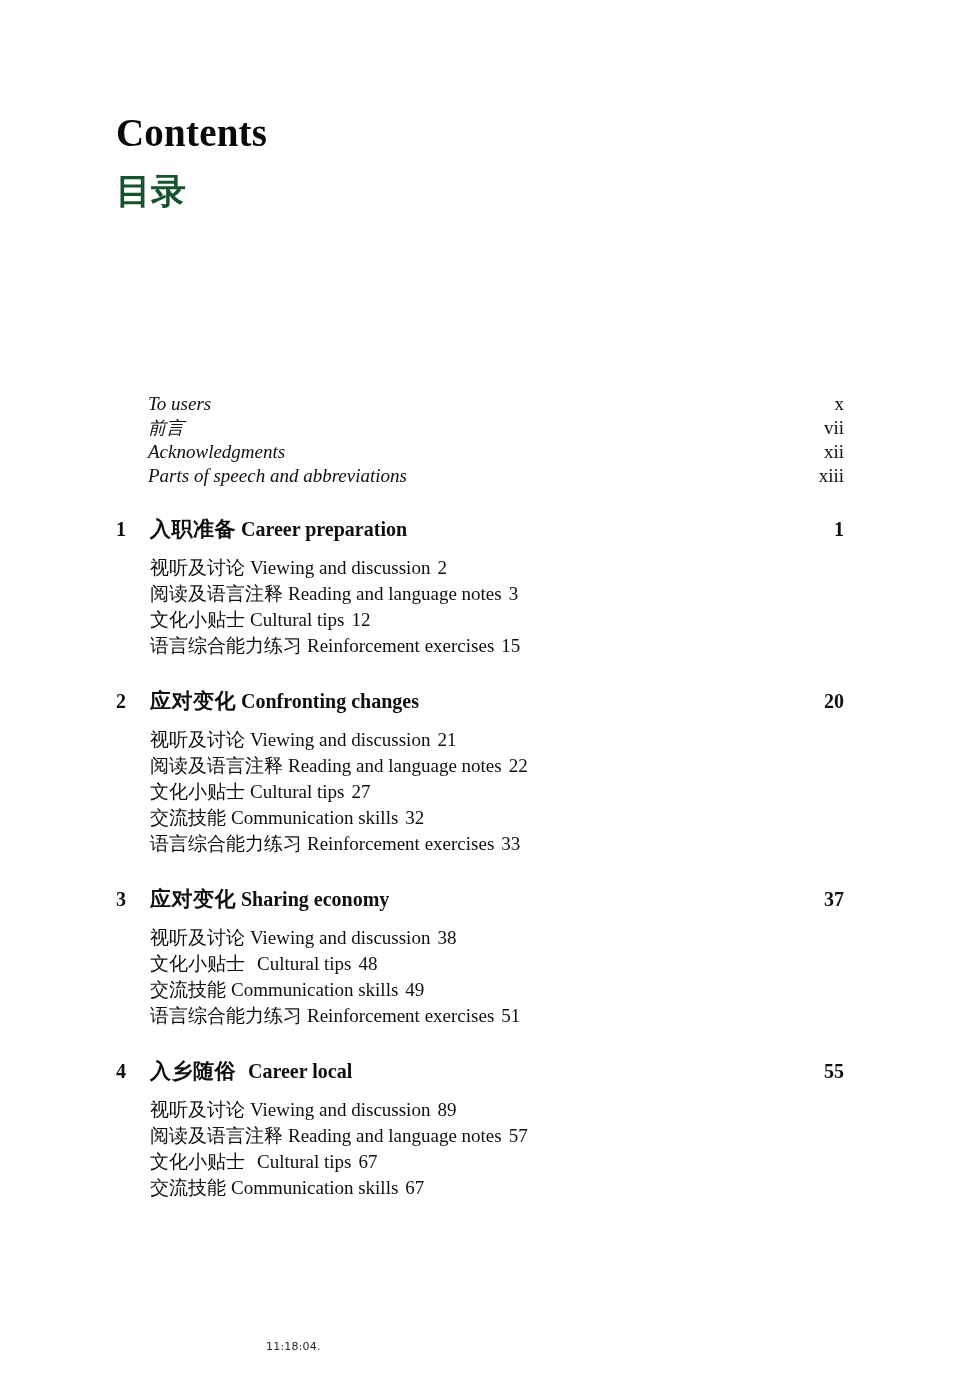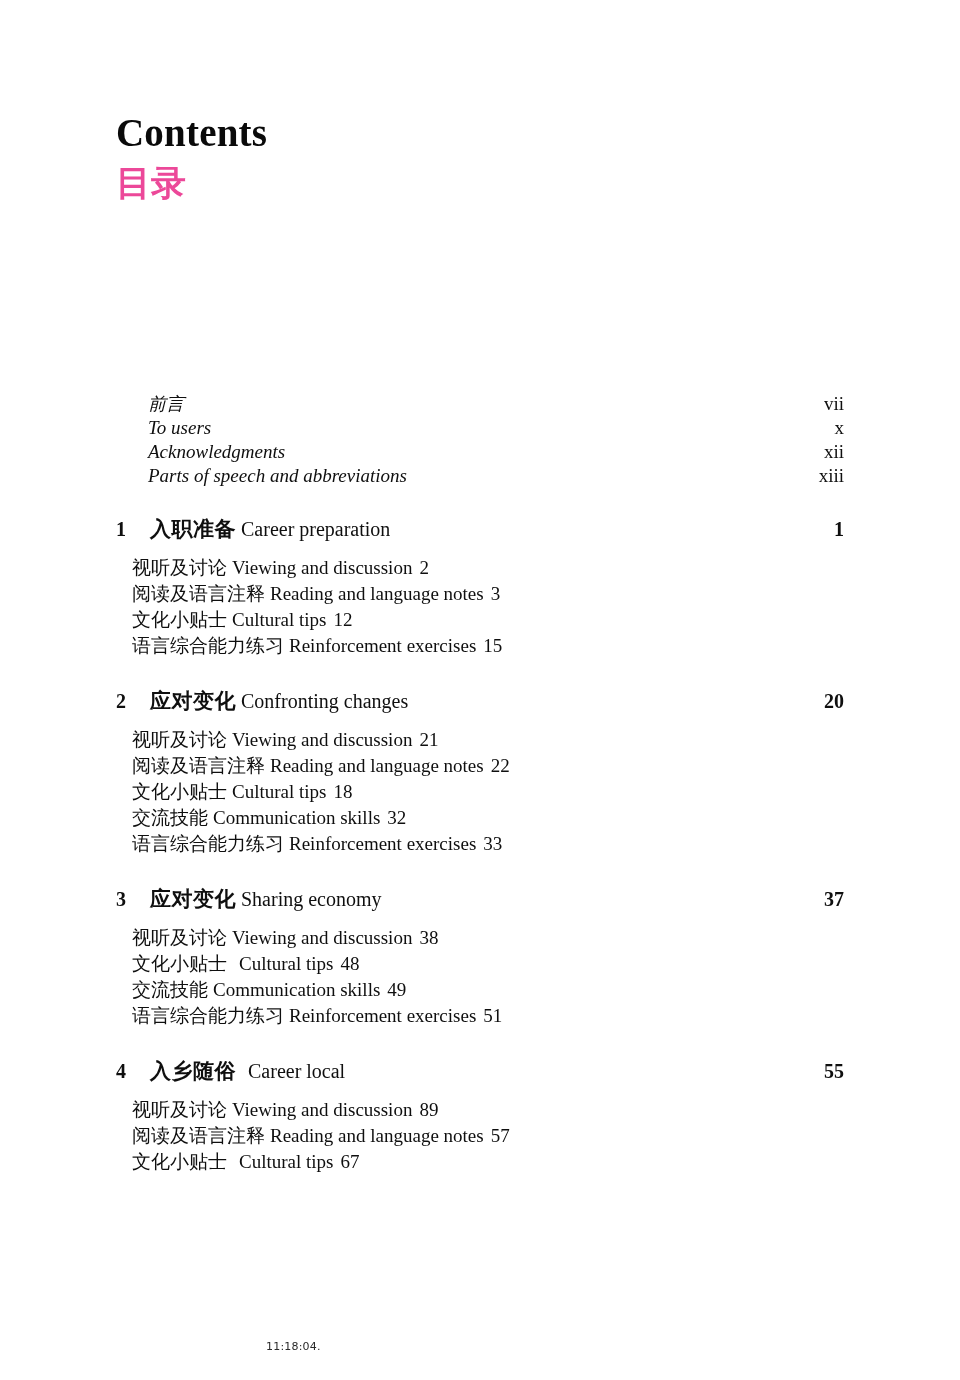--- a/index.html
+++ b/index.html
@@ -33,23 +33,23 @@
     font-size: 39px;
     font-weight: bold;
     letter-spacing: 0.2px;
     line-height: 1.06;
     color: #0a0a0a;
   }
   .heading-zh {
     font-size: 35px;
     font-weight: bold;
     line-height: 1.2;
-    margin-top: 12px;
-    color: #ec4899;
-    font-family: Liberation Mono, monospace;
+    margin-top: 18px;
+    color: #14532d;
+    font-family: Liberation Serif, serif;
   }
 
   
   .frontmatter {
     position: absolute;
     left: 148px;
     top: 392px;
     width: 696px;
   }
   .fm-row {
@@ -115,35 +115,35 @@
   .ch-title .zh {
     font-family: "DejaVu Sans", "Liberation Sans", sans-serif;
     font-size: 21px;
     font-weight: bold;
     letter-spacing: 0.5px;
     text-align: right;
   }
   .ch-title .en {
     font-family: "Liberation Serif", "DejaVu Serif", serif;
     font-size: 20px;
-    font-weight: normal;
+    font-weight: bold;
   }
   .ch-page {
     position: absolute;
     right: 0;
     top: 0;
     font-size: 20px;
     font-weight: bold;
     text-align: right;
     white-space: nowrap;
   }
 
   .ch-sections {
     position: relative;
-    margin-left: 16px;
+    margin-left: 34px;
     padding-top: 2px;
   }
   .sec-row {
     height: 26px;
     line-height: 26px;
     font-size: 19px;
     white-space: nowrap;
   }
   .sec-row .zh {
     font-family: "DejaVu Sans", "Liberation Sans", sans-serif;
@@ -177,26 +177,26 @@
 
 <div class="page">
 
   <div class="heading">
     <div class="heading-en">Contents</div>
     <div class="heading-zh">目录</div>
   </div>
 
   <div class="frontmatter" id="frontmatter">
       <div class="fm-row">
+        <span class="fm-title">To users</span>
+        <span class="fm-page">x</span>
+      </div>
+      <div class="fm-row">
         <span class="fm-title zh">前言</span>
         <span class="fm-page">vii</span>
-      </div>
-      <div class="fm-row">
-        <span class="fm-title">To users</span>
-        <span class="fm-page">x</span>
       </div>
       <div class="fm-row">
         <span class="fm-title">Acknowledgments</span>
         <span class="fm-page">xii</span>
       </div>
       <div class="fm-row">
         <span class="fm-title">Parts of speech and abbreviations</span>
         <span class="fm-page">xiii</span>
       </div>
     </div>
@@ -217,21 +217,21 @@
       </div>
       <div class="chapter">
         <div class="ch-head">
           <span class="ch-num">2</span>
           <span class="ch-title"><span class="zh">应对变化</span><span class="gap-sm"></span><span class="en">Confronting changes</span></span>
           <span class="ch-page">20</span>
         </div>
         <div class="ch-sections">
           <div class="sec-row"><span class="zh">视听及讨论</span><span class="gap-sm"></span><span class="en">Viewing and discussion</span><span class="gap-pg"></span><span class="pg">21</span></div>
           <div class="sec-row"><span class="zh">阅读及语言注释</span><span class="gap-sm"></span><span class="en">Reading and language notes</span><span class="gap-pg"></span><span class="pg">22</span></div>
-          <div class="sec-row"><span class="zh">文化小贴士</span><span class="gap-sm"></span><span class="en">Cultural tips</span><span class="gap-pg"></span><span class="pg">18</span></div>
+          <div class="sec-row"><span class="zh">文化小贴士</span><span class="gap-sm"></span><span class="en">Cultural tips</span><span class="gap-pg"></span><span class="pg">27</span></div>
           <div class="sec-row"><span class="zh">交流技能</span><span class="gap-sm"></span><span class="en">Communication skills</span><span class="gap-pg"></span><span class="pg">32</span></div>
           <div class="sec-row"><span class="zh">语言综合能力练习</span><span class="gap-sm"></span><span class="en">Reinforcement exercises</span><span class="gap-pg"></span><span class="pg">33</span></div>
         </div>
       </div>
       <div class="chapter">
         <div class="ch-head">
           <span class="ch-num">3</span>
           <span class="ch-title"><span class="zh">应对变化</span><span class="gap-sm"></span><span class="en">Sharing economy</span></span>
           <span class="ch-page">37</span>
         </div>
@@ -245,19 +245,20 @@
       <div class="chapter">
         <div class="ch-head">
           <span class="ch-num">4</span>
           <span class="ch-title"><span class="zh">入乡随俗</span><span class="gap-md"></span><span class="en">Career local</span></span>
           <span class="ch-page">55</span>
         </div>
         <div class="ch-sections">
           <div class="sec-row"><span class="zh">视听及讨论</span><span class="gap-sm"></span><span class="en">Viewing and discussion</span><span class="gap-pg"></span><span class="pg">89</span></div>
           <div class="sec-row"><span class="zh">阅读及语言注释</span><span class="gap-sm"></span><span class="en">Reading and language notes</span><span class="gap-pg"></span><span class="pg">57</span></div>
           <div class="sec-row"><span class="zh">文化小贴士</span><span class="gap-md"></span><span class="en">Cultural tips</span><span class="gap-pg"></span><span class="pg">67</span></div>
+          <div class="sec-row"><span class="zh">交流技能</span><span class="gap-sm"></span><span class="en">Communication skills</span><span class="gap-pg"></span><span class="pg">67</span></div>
         </div>
       </div>
     </div>
 
   <div class="footer-stamp">11:18:04.</div>
 
 </div>
 
 </body></html>

